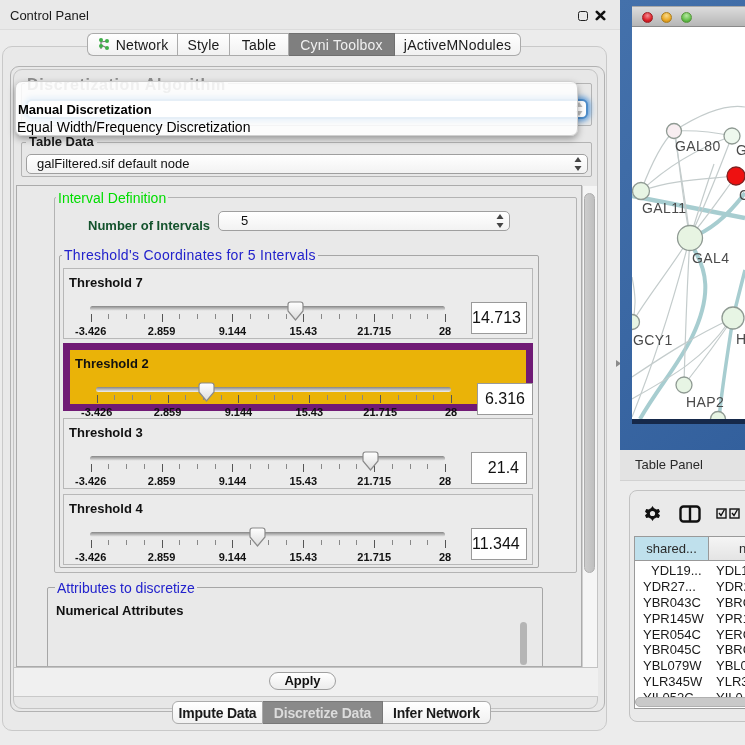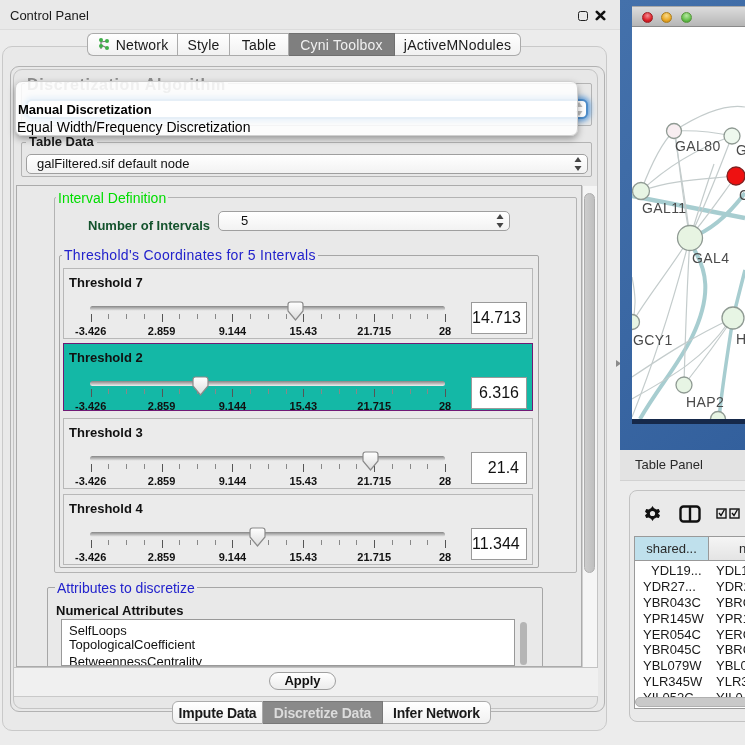--- a/index.html
+++ b/index.html
@@ -72,25 +72,20 @@
       <path d="M6 0 L9.5 5 L2.5 5 Z" fill="#444"></path>
         <path d="M6 14 L9.5 9 L2.5 9 Z" fill="#444"></path>
     </svg>
 
     <div class="abs" style="left:42px;top:69px;width:480px;height:313px;border:1px solid #a6a6a6;border-radius:2px;"></div>
     <div class="abs" style="left:45px;top:61px;font-size:14px;letter-spacing:0.3px;color:#2222cc;background:#e9e9e9;padding:0 2px;">Threshold's Coordinates for 5 Intervals</div>
 
     <div class="abs" style="left:30px;top:401px;width:496px;height:90px;border:1px solid #a6a6a6;border-radius:2px;"></div>
     <div class="abs" style="left:38px;top:394px;font-size:14px;color:#2222cc;background:#e9e9e9;padding:0 2px;">Attributes to discretize</div>
     <div class="abs b" style="left:39px;top:417px;font-size:13px;color:#111;">Numerical Attributes</div>
-    <div class="abs" style="left:44px;top:433px;width:454px;height:47px;background:#fff;border:1px solid #999;font-size:13px;color:#111;overflow:hidden;">
-      <div style="padding:3px 0 0 7px;height:17px;">SelfLoops</div>
-      <div style="padding:0 0 0 7px;height:17px;">TopologicalCoefficient</div>
-      <div style="padding:0 0 0 7px;height:17px;">BetweennessCentrality</div>
-    </div>
     <div class="abs" style="left:503px;top:436px;width:7px;height:43px;background:#b5b5b5;border-radius:4px;"></div>
   <div class="abs" style="left:46px;top:82px;width:470px;height:71px;border:1px solid #b8b8b8;background:#ebebeb;">
         <div class="abs b" style="left:5px;top:6px;font-size:13px;color:#111;">Threshold 7</div>
         <div class="abs" style="left:26px;top:37px;width:355px;height:5px;background:linear-gradient(#858585,#efefef);border-radius:3px;"></div>
         <div class="abs" style="left:26.700000000000003px;top:45px;width:1px;height:8px;background:#555;"></div>
         <div class="abs" style="left:44.425px;top:45px;width:1px;height:5px;background:#888;"></div>
         <div class="abs" style="left:62.15px;top:45px;width:1px;height:5px;background:#888;"></div>
         <div class="abs" style="left:79.875px;top:45px;width:1px;height:5px;background:#888;"></div>
         <div class="abs b" style="left:2.700000000000003px;top:56px;width:48px;text-align:center;font-size:11px;color:#111;">-3.426</div>
         <div class="abs" style="left:97.6px;top:45px;width:1px;height:8px;background:#555;"></div>
@@ -119,21 +114,21 @@
           <path d="M3.5 1 L13.5 1 Q16 1 16 3.5 L16 10 L8.5 19 L1 10 L1 3.5 Q1 1 3.5 1 Z" fill="url(#g0)" stroke="#8a8a8a" stroke-width="1.2"></path>
           <defs>
             <linearGradient id="g0" x1="0" y1="0" x2="0" y2="1">
               <stop offset="0" stop-color="#ffffff"></stop>
               <stop offset="1" stop-color="#dcdcdc"></stop>
             </linearGradient>
           </defs>
         </svg>
         <div class="abs" style="left:407px;top:33px;width:56px;height:32px;background:#fff;border:1px solid #9a9a9a;font-size:16px;color:#111;text-align:right;line-height:30px;padding-right:7px;">14.713</div>
       </div>
-      <div class="abs" style="left:46px;top:157.2px;width:470px;height:68px;border:1px solid #701a75;background:#14b8a6;">
+      <div class="abs" style="left:46px;top:157.2px;width:470px;height:68px;border:7px solid #701a75;background:#eab308;">
         <div class="abs b" style="left:5px;top:6px;font-size:13px;color:#111;">Threshold 2</div>
         <div class="abs" style="left:26px;top:37px;width:355px;height:5px;background:linear-gradient(#858585,#efefef);border-radius:3px;"></div>
         <div class="abs" style="left:26.700000000000003px;top:45px;width:1px;height:8px;background:#555;"></div>
         <div class="abs" style="left:44.425px;top:45px;width:1px;height:5px;background:#888;"></div>
         <div class="abs" style="left:62.15px;top:45px;width:1px;height:5px;background:#888;"></div>
         <div class="abs" style="left:79.875px;top:45px;width:1px;height:5px;background:#888;"></div>
         <div class="abs b" style="left:2.700000000000003px;top:56px;width:48px;text-align:center;font-size:11px;color:#111;">-3.426</div>
         <div class="abs" style="left:97.6px;top:45px;width:1px;height:8px;background:#555;"></div>
         <div class="abs" style="left:115.3px;top:45px;width:1px;height:5px;background:#888;"></div>
         <div class="abs" style="left:133px;top:45px;width:1px;height:5px;background:#888;"></div>

